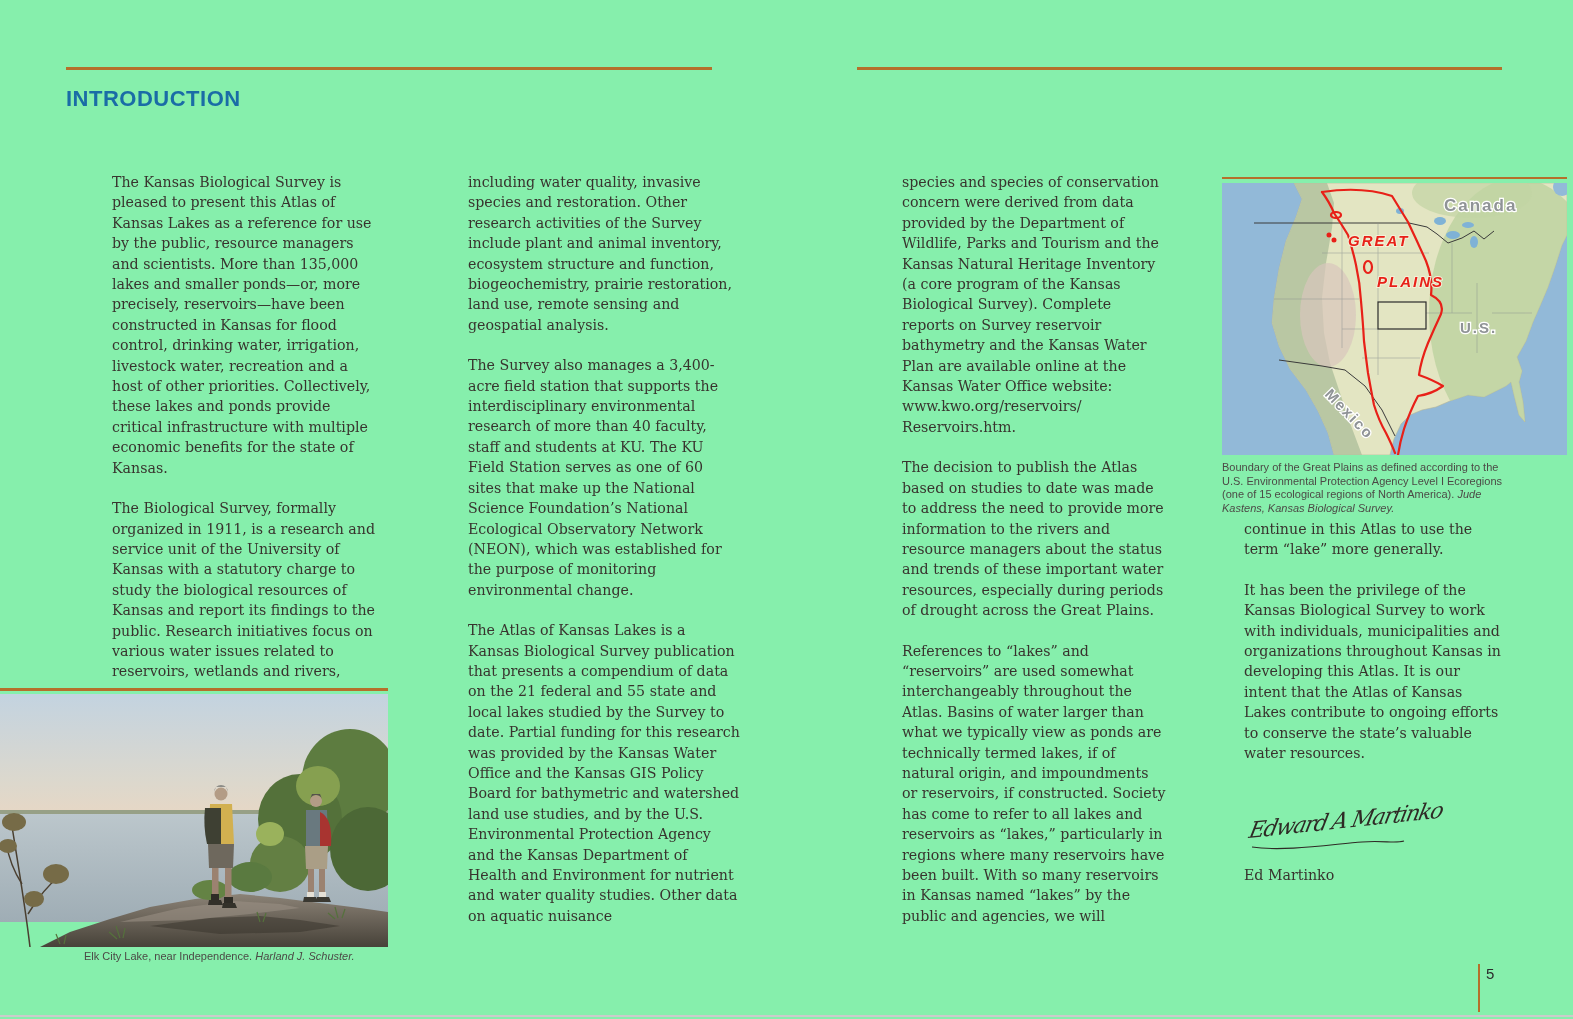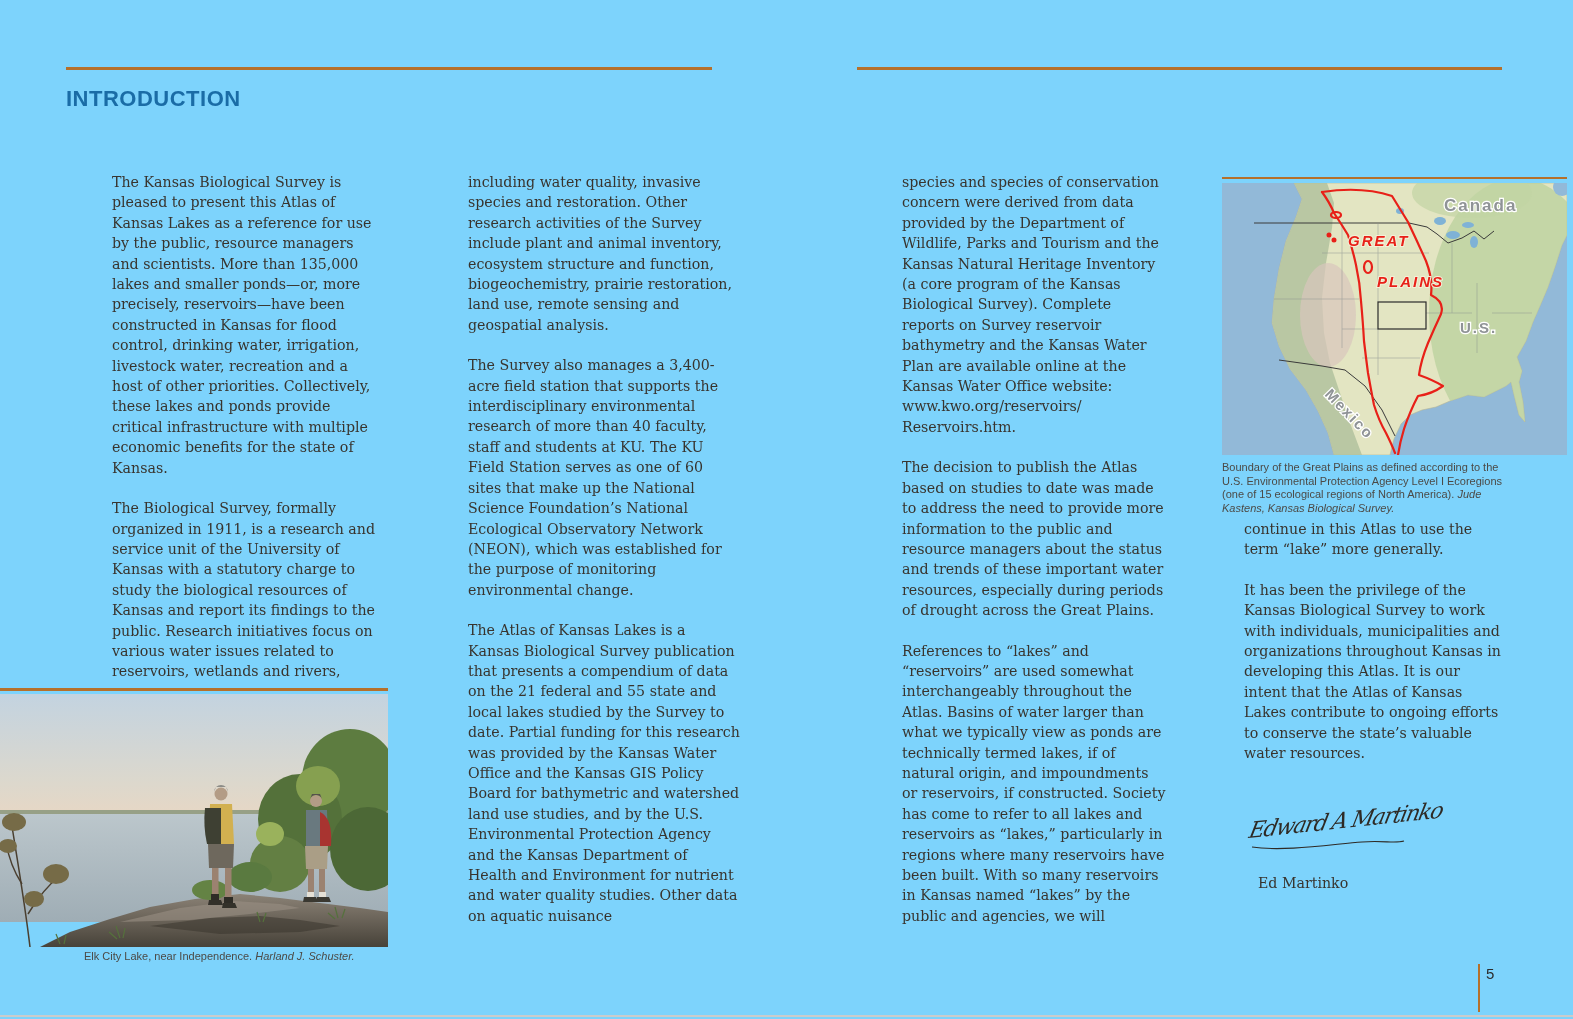--- a/index.html
+++ b/index.html
@@ -1,19 +1,19 @@
 <!DOCTYPE html>
 <html><head>
 <meta charset="utf-8">
 <style>
   html,body{margin:0;padding:0;background:#ffffff;}
   .page{
     position:relative;
     width:1573px;height:1019px;
-    background:#7dd3fc;
+    background:#86efac;
     overflow:hidden;
     font-family:"DejaVu Serif", serif;
     color:#38342e;
   }
   .rule{position:absolute;background:#b5702b;}
   .rule-top-left{left:66px;top:67px;width:646px;height:3px;}
   .rule-top-right{left:857px;top:67px;width:645px;height:3px;}
   .map-rule{left:1222px;top:177px;width:345px;height:2px;}
   .photo-rule{left:0;top:688px;width:388px;height:3px;}
   .title{
@@ -34,21 +34,21 @@
     position:absolute;
     font-family:"Liberation Sans", sans-serif;
     font-size:11px;line-height:13.5px;color:#4c4a46;font-weight:400;
   }
   .photo-caption{left:84px;top:950px;width:420px;}
   .map-caption{left:1222px;top:461px;width:300px;}
   .caption i{font-style:italic;}
   .sig-block{position:absolute;left:1244px;top:800px;width:300px;}
   .sig-svg{display:block;}
   .sig-name{margin:6px 0 0 0;font-size:14.2px;line-height:22px;}
-  .sig-name p{margin:14px;}
+  .sig-name p{margin:0;}
   .folio{position:absolute;left:1478px;top:964px;height:48px;}
   .folio-rule{position:absolute;left:0;top:0;width:2px;height:48px;background:#b5702b;}
   .folio-num{
     position:absolute;left:8px;top:1px;
     font-family:"Liberation Sans", sans-serif;
     font-size:15px;color:#2c2c2c;
   }
   .bottom-edge{position:absolute;left:0;top:1015px;width:1573px;height:2px;background:#cbcbcb;}
   .map text, .photo text{font-family:"Liberation Sans", sans-serif;}
   .map-label{font-weight:bold;fill:#8f9396;stroke:#ffffff;stroke-width:2.5px;paint-order:stroke;letter-spacing:2px;}
@@ -70,21 +70,21 @@
   </div>
 
   <div class="col col2">
     <p>including water quality, invasive species and restoration. Other research activities of the Survey include plant and animal inventory, ecosystem structure and function, biogeochemistry, prairie restoration, land use, remote sensing and geospatial analysis.</p>
     <p>The Survey also manages a 3,400-acre field station that supports the interdisciplinary environmental research of more than 40 faculty, staff and students at KU. The KU Field Station serves as one of 60 sites that make up the National Science Foundation’s National Ecological Observatory Network (NEON), which was established for the purpose of monitoring environmental change.</p>
     <p>The Atlas of Kansas Lakes is a Kansas Biological Survey publication that presents a compendium of data on the 21 federal and 55 state and local lakes studied by the Survey to date. Partial funding for this research was provided by the Kansas Water Office and the Kansas GIS Policy Board for bathymetric and watershed land use studies, and by the U.S. Environmental Protection Agency and the Kansas Department of Health and Environment for nutrient and water quality studies. Other data on aquatic nuisance</p>
   </div>
 
   <div class="col col3">
     <p>species and species of conservation concern were derived from data provided by the Department of Wildlife, Parks and Tourism and the Kansas Natural Heritage Inventory (a core program of the Kansas Biological Survey). Complete reports on Survey reservoir bathymetry and the Kansas Water Plan are available online at the Kansas Water Office website: www.kwo.org/reservoirs/ Reservoirs.htm.</p>
-    <p>The decision to publish the Atlas based on studies to date was made to address the need to provide more information to the public and resource managers about the status and trends of these important water resources, especially during periods of drought across the Great Plains.</p>
+    <p>The decision to publish the Atlas based on studies to date was made to address the need to provide more information to the rivers and resource managers about the status and trends of these important water resources, especially during periods of drought across the Great Plains.</p>
     <p>References to “lakes” and “reservoirs” are used somewhat interchangeably throughout the Atlas. Basins of water larger than what we typically view as ponds are technically termed lakes, if of natural origin, and impoundments or reservoirs, if constructed. Society has come to refer to all lakes and reservoirs as “lakes,” particularly in regions where many reservoirs have been built. With so many reservoirs in Kansas named “lakes” by the public and agencies, we will</p>
   </div>
 
   <div class="rule photo-rule"></div>
   <svg class="photo" viewBox="0 0 388 253" preserveAspectRatio="none">
     <defs>
       <linearGradient id="sky" x1="0" y1="0" x2="0" y2="1">
         <stop offset="0" stop-color="#c3d3e0"></stop>
         <stop offset="0.7" stop-color="#dcd8cd"></stop>
         <stop offset="1" stop-color="#e8d7c4"></stop>

